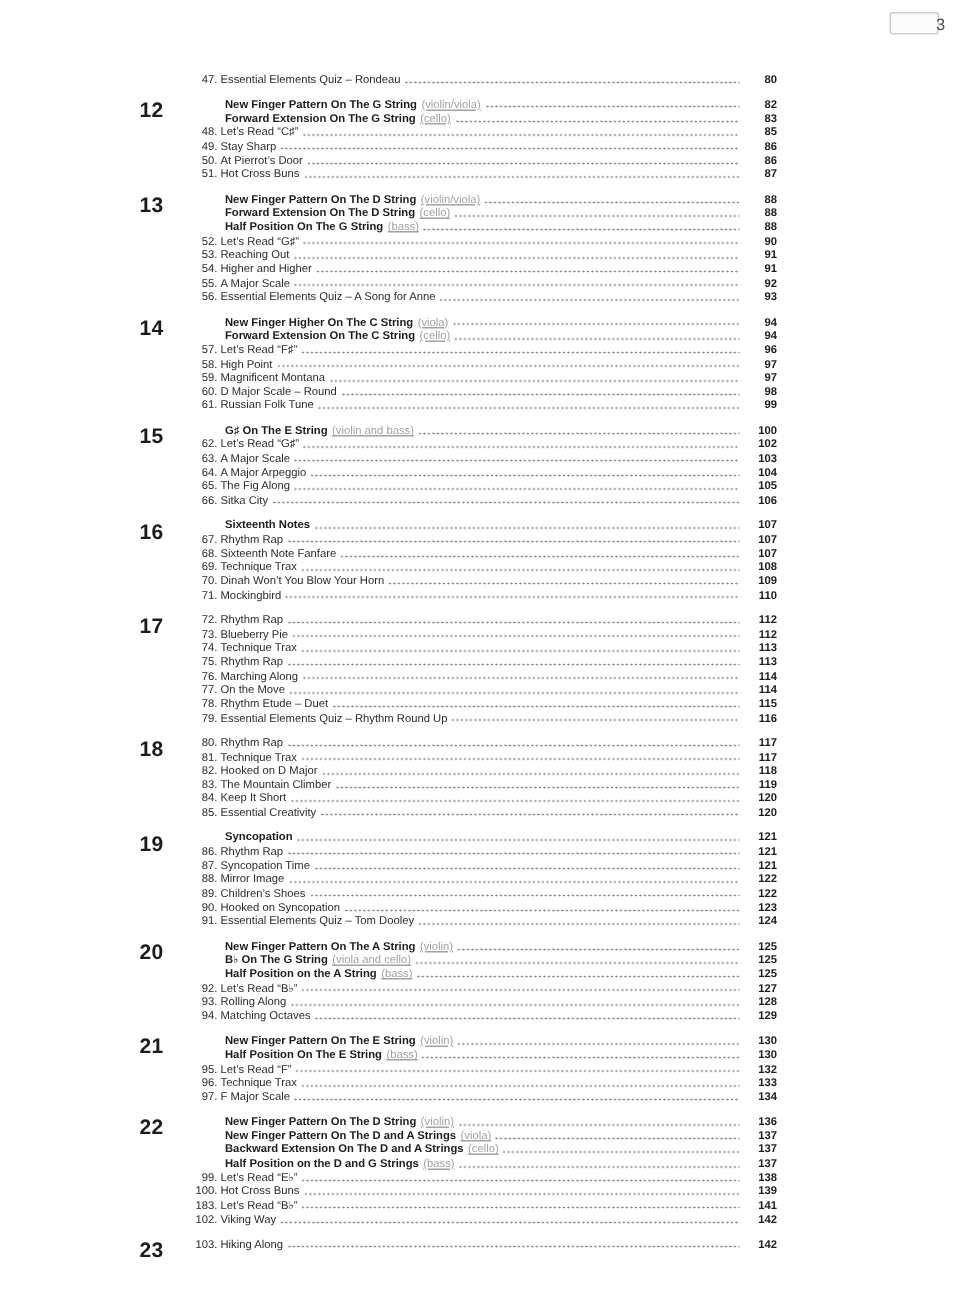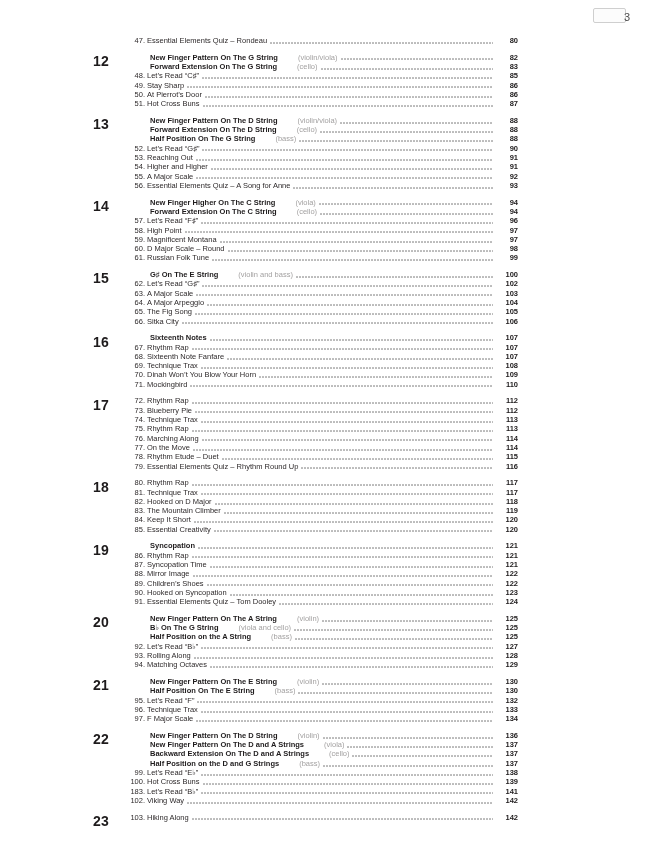--- a/index.html
+++ b/index.html
@@ -13,35 +13,35 @@
     position:absolute;left:593px;top:8px;width:31px;height:13px;
     background:#fcfcfc;border:1px solid #cfcfcf;border-radius:2px;
   }
   .corner-num{
     position:absolute;left:624px;top:10px;width:18px;
     font-size:11px;line-height:14px;color:#4d4d4d;text-align:left;
   }
   
   .toc{position:absolute;left:93px;top:36px;width:425px;}
   .block{position:relative;margin-top:7.4px;}
-  .block:first-child{margin-top:0;}
+  .block:first-child{margin-top:12px;}
   .unit{
     position:absolute;left:0;top:0.4px;width:18px;
     font-size:14px;font-weight:bold;color:#1e1b1c;letter-spacing:.2px;
   }
   .rows{margin-left:36px;}
   .row{
     display:flex;align-items:baseline;
     height:9.3px;line-height:9.3px;font-size:7.5px;color:#2e2a2b;
     white-space:nowrap;
   }
   .num{flex:none;width:16px;text-align:right;}
   .title{flex:none;margin-left:2px;}
   .row.header .htitle{flex:none;margin-left:21px;font-weight:bold;color:#1e1b1c;}
-  .instr{flex:none;margin-left:20px;color:#a3a1a1;}
+  .instr{flex:none;margin-left:3px;color:#a3a1a1;text-decoration:underline;}
   .dots{
     flex:1;align-self:flex-end;height:2.4px;margin:0 3px 1.2px 3px;min-width:8px;
     background-image:radial-gradient(circle at 1px 1.2px,#8c8c8c 0.65px,transparent 0.95px);
     background-size:3px 2.4px;background-repeat:repeat-x;
   }
   .pg{flex:none;width:22px;text-align:right;font-weight:bold;color:#1e1b1c;}
 </style>
 </head>
 <body>
 
@@ -223,21 +223,21 @@
           <span class="pg">103</span>
         </div>
         <div class="row">
           <span class="num">64.</span>
           <span class="title">A Major Arpeggio</span>
           <span class="dots"></span>
           <span class="pg">104</span>
         </div>
         <div class="row">
           <span class="num">65.</span>
-          <span class="title">The Fig Song</span>
+          <span class="title">The Fig Along</span>
           <span class="dots"></span>
           <span class="pg">105</span>
         </div>
         <div class="row">
           <span class="num">66.</span>
           <span class="title">Sitka City</span>
           <span class="dots"></span>
           <span class="pg">106</span>
         </div>
       </div>

